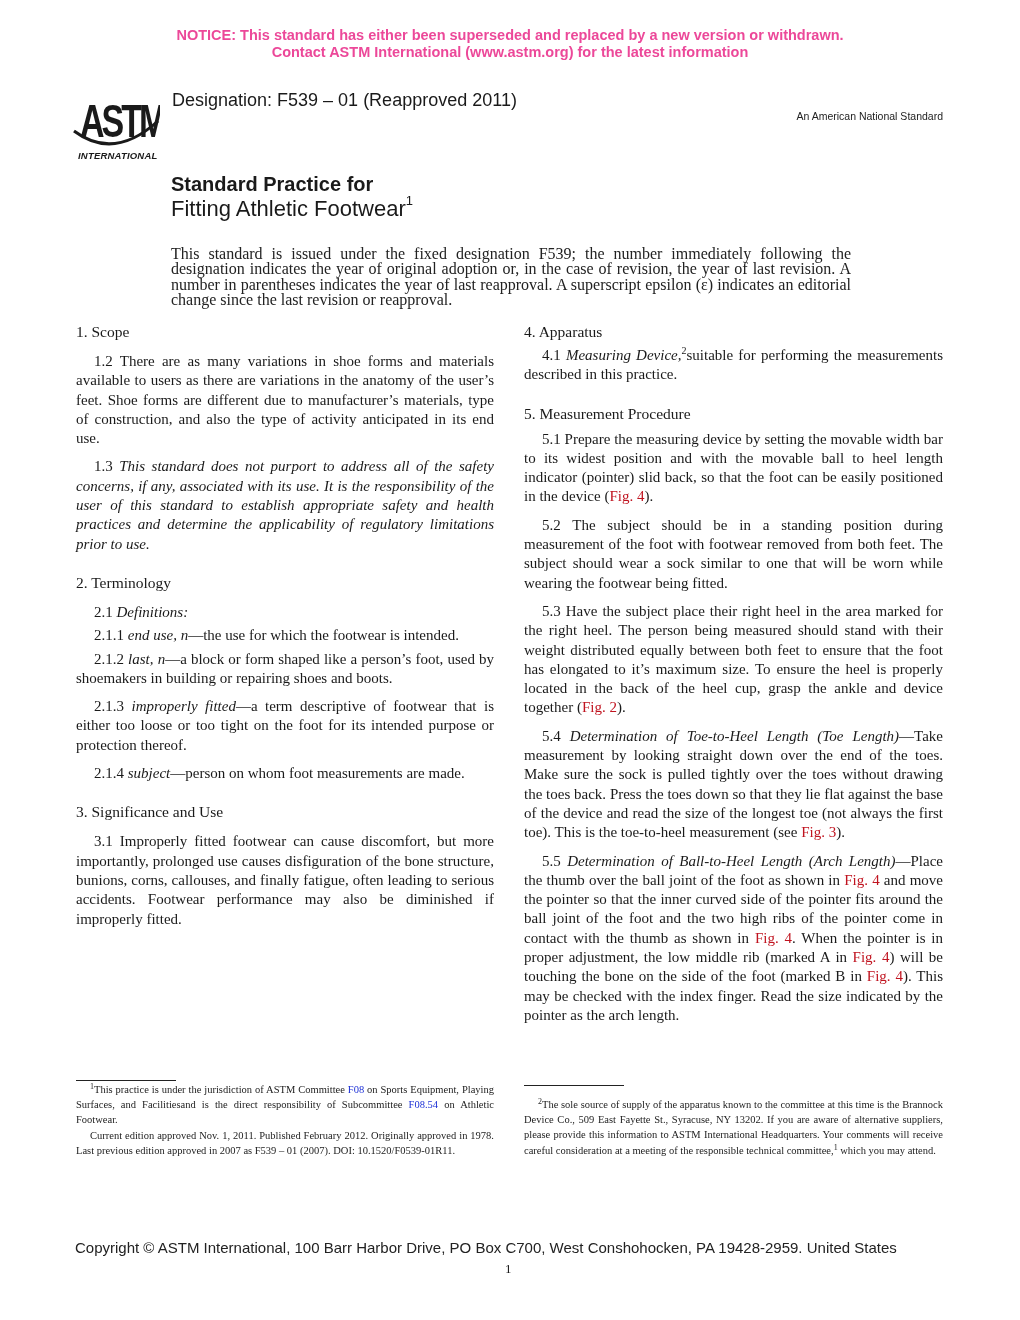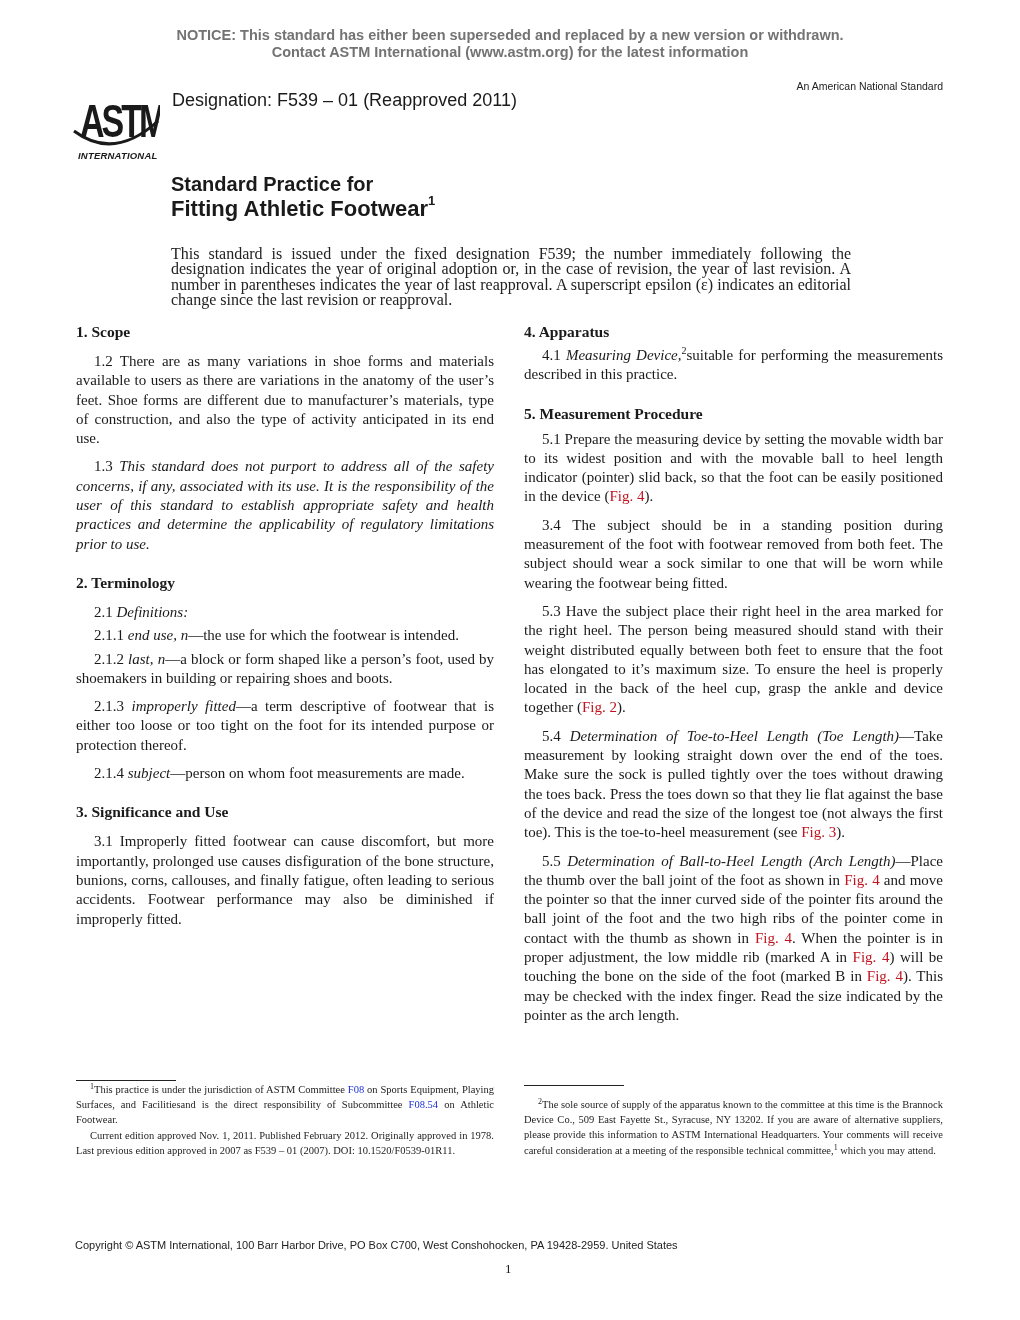--- a/index.html
+++ b/index.html
@@ -1,58 +1,58 @@
 <!DOCTYPE html>
 <html><head>
   <meta charset="utf-8">
   <style>
     html, body { margin: 0; padding: 0; background: #ffffff; }
     body { width: 1020px; height: 1320px; position: relative; overflow: hidden; color: #1a1a1a; }
     .sans { font-family: "Liberation Sans", "DejaVu Sans", sans-serif; }
     .serif { font-family: "Liberation Serif", "DejaVu Serif", serif; }
 
     .notice { position: absolute; top: 27px; left: 0; width: 1020px; text-align: center;
-      color: #737373; font-weight: bold; font-size: 14.5px; line-height: 17px; }
+      color: #ec4899; font-weight: bold; font-size: 14.5px; line-height: 17px; }
 
     .logo { position: absolute; left: 68px; top: 72px; width: 92px; height: 72px; margin-top: 19px; }
     .logo .intl { position: absolute; left: 10px; top: 59px; font-size: 9.5px; font-weight: bold;
       font-style: italic; letter-spacing: 0.2px; }
 
     .designation { position: absolute; left: 172px; top: 90px; font-size: 18px; color: #1a1a1a; }
-    .ans { position: absolute; right: 77px; top: 80px; font-size: 10.5px; color: #222; }
+    .ans { position: absolute; right: 77px; top: 110px; font-size: 10.5px; color: #222; }
 
     .title1 { position: absolute; left: 171px; top: 173px; font-size: 20px; font-weight: bold; }
-    .title2 { position: absolute; left: 171px; top: 196px; font-size: 22px; font-weight: bold; text-align: center; }
+    .title2 { position: absolute; left: 171px; top: 196px; font-size: 22px; font-weight: normal; text-align: center; }
     .title2 sup { font-size: 13px; position: relative; top: -3px; }
 
     .issue { position: absolute; left: 171px; top: 246px; width: 680px; font-size: 16px; line-height: 15.3px; color: #222;
       text-align: justify; }
 
     .col { position: absolute; font-size: 15px; line-height: 19.3px; text-align: justify; }
     .col.left { left: 76px; top: 322px; width: 418px; }
     .col.right { left: 524px; top: 322px; width: 419px; }
-    .col h2 { font-size: 15.5px; font-weight: bold; margin: 0 0 10px 0; line-height: 20px; }
+    .col h2 { font-size: 15.5px; font-weight: normal; margin: 0 0 10px 0; line-height: 20px; }
     .col p { margin: 0 0 9px 0; text-indent: 18px; }
     .col p.tight { margin-bottom: 4px; }
     .col .sec { margin-bottom: 19px; }
     .col i { font-style: italic; }
     .link-red { color: #c0131f; }
     .link-blue { color: #1b2fd6; }
     sup.fn { font-size: 10px; vertical-align: super; line-height: 0; }
 
     .fnrule { position: absolute; height: 1px; background: #222; width: 100px; }
     .fnrule.l { left: 76px; top: 1080px; }
     .fnrule.r { left: 524px; top: 1085px; }
     .footnote { position: absolute; font-size: 10.5px; line-height: 15.2px; text-align: justify; color: #222; }
     .footnote.l { left: 76px; top: 1082px; width: 418px; }
     .footnote.r { left: 524px; top: 1097px; width: 419px; }
     .footnote p { margin: 0; text-indent: 14px; }
     .footnote sup { font-size: 8px; vertical-align: super; line-height: 0; }
 
-    .copyright { position: absolute; left: 75px; top: 1239px; font-size: 11px; color: #222; }
+    .copyright { position: absolute; left: 75px; top: 1239px; font-size: 15px; color: #222; }
     .pagenum { position: absolute; left: 505px; top: 1261px; font-size: 13px; }
   </style>
 </head>
 <body>
 
 <div class="notice sans">
   <div>NOTICE: This standard has either been superseded and replaced by a new version or withdrawn.</div>
   <div>Contact ASTM International (www.astm.org) for the latest information</div>
 </div>
 
@@ -96,21 +96,21 @@
 
 <div class="col right serif">
   <div class="sec">
     <h2 style="margin-bottom:4px">4.  Apparatus</h2>
     <p><span>4.1 </span><i>Measuring Device,</i><sup class="fn">2</sup><span>suitable for performing the measurements described in this practice.</span></p>
   </div>
 
   <div class="sec">
     <h2 style="margin-bottom:6px">5.  Measurement Procedure</h2>
     <p><span>5.1 Prepare the measuring device by setting the movable width bar to its widest position and with the movable ball to heel length indicator (pointer) slid back, so that the foot can be easily positioned in the device (</span><span class="link-red">Fig. 4</span><span>).</span></p>
-    <p>3.4 The subject should be in a standing position during measurement of the foot with footwear removed from both feet. The subject should wear a sock similar to one that will be worn while wearing the footwear being fitted.</p>
+    <p>5.2 The subject should be in a standing position during measurement of the foot with footwear removed from both feet. The subject should wear a sock similar to one that will be worn while wearing the footwear being fitted.</p>
     <p><span>5.3 Have the subject place their right heel in the area marked for the right heel. The person being measured should stand with their weight distributed equally between both feet to ensure that the foot has elongated to it’s maximum size. To ensure the heel is properly located in the back of the heel cup, grasp the ankle and device together (</span><span class="link-red">Fig. 2</span><span>).</span></p>
     <p><span>5.4 </span><i>Determination of Toe-to-Heel Length (Toe Length)</i><span>—Take measurement by looking straight down over the end of the toes. Make sure the sock is pulled tightly over the toes without drawing the toes back. Press the toes down so that they lie flat against the base of the device and read the size of the longest toe (not always the first toe). This is the toe-to-heel measurement (see </span><span class="link-red">Fig. 3</span><span>).</span></p>
     <p><span>5.5 </span><i>Determination of Ball-to-Heel Length (Arch Length)</i><span>—Place the thumb over the ball joint of the foot as shown in </span><span class="link-red">Fig. 4</span><span> and move the pointer so that the inner curved side of the pointer fits around the ball joint of the foot and the two high ribs of the pointer come in contact with the thumb as shown in </span><span class="link-red">Fig. 4</span><span>. When the pointer is in proper adjustment, the low middle rib (marked A in </span><span class="link-red">Fig. 4</span><span>) will be touching the bone on the side of the foot (marked B in </span><span class="link-red">Fig. 4</span><span>). This may be checked with the index finger. Read the size indicated by the pointer as the arch length.</span></p>
   </div>
 </div>
 
 <div class="fnrule l"></div>
 <div class="footnote l serif">
   <p><sup>1</sup><span>This practice is under the jurisdiction of ASTM Committee </span><span class="link-blue">F08</span><span> on Sports Equipment, Playing Surfaces, and Facilitiesand is the direct responsibility of Subcommittee </span><span class="link-blue">F08.54</span><span> on Athletic Footwear.</span></p>
   <p>Current edition approved Nov. 1, 2011. Published February 2012. Originally approved in 1978. Last previous edition approved in 2007 as F539 – 01 (2007). DOI: 10.1520/F0539-01R11.</p>

